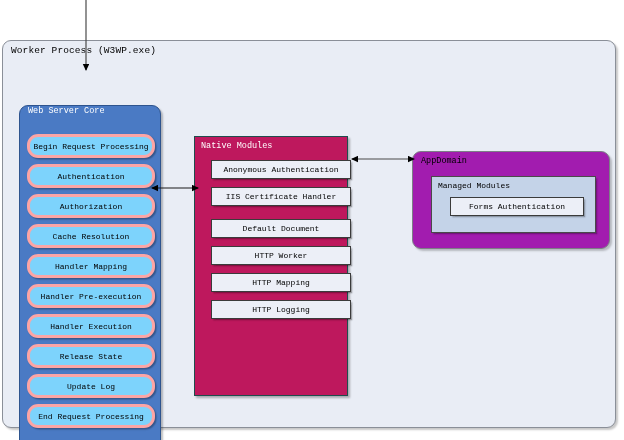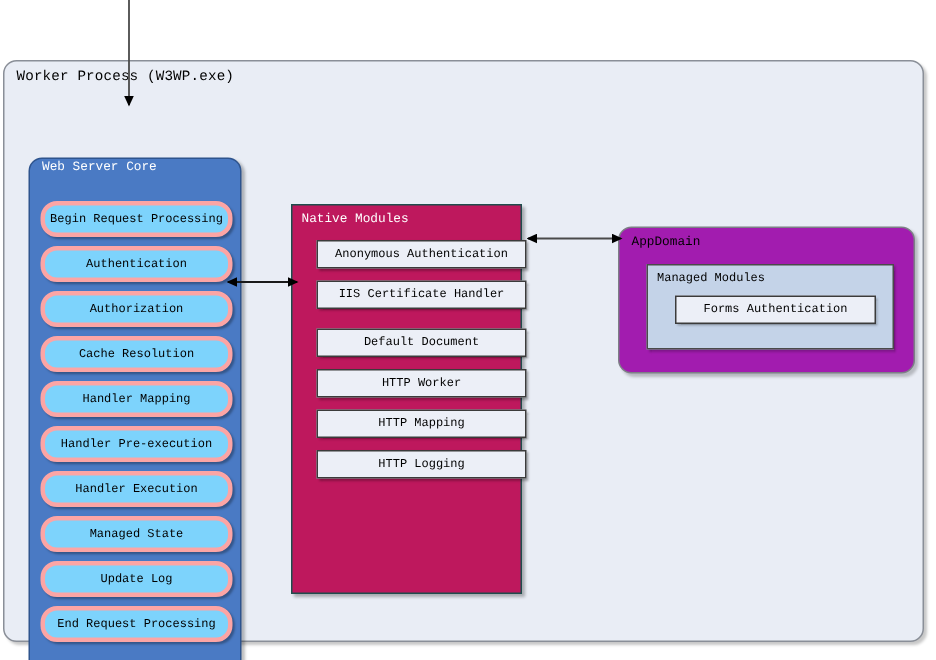--- a/index.html
+++ b/index.html
@@ -211,21 +211,21 @@
     <div class="web-server-core">
       <div class="web-server-core-label">Web Server Core</div>
       <div class="wsc-list" id="wsc-list">
           <div class="pill">Begin Request Processing</div>
           <div class="pill">Authentication</div>
           <div class="pill">Authorization</div>
           <div class="pill">Cache Resolution</div>
           <div class="pill">Handler Mapping</div>
           <div class="pill">Handler Pre-execution</div>
           <div class="pill">Handler Execution</div>
-          <div class="pill">Managed State</div>
+          <div class="pill">Release State</div>
           <div class="pill">Update Log</div>
           <div class="pill">End Request Processing</div>
         </div>
     </div>
 
     <div class="native-modules">
       <div class="native-modules-label">Native Modules</div>
       <div class="nm-list" id="nm-list">
           <div class="nm-box">Anonymous Authentication</div>
           <div class="nm-box gap-after">IIS Certificate Handler</div>

